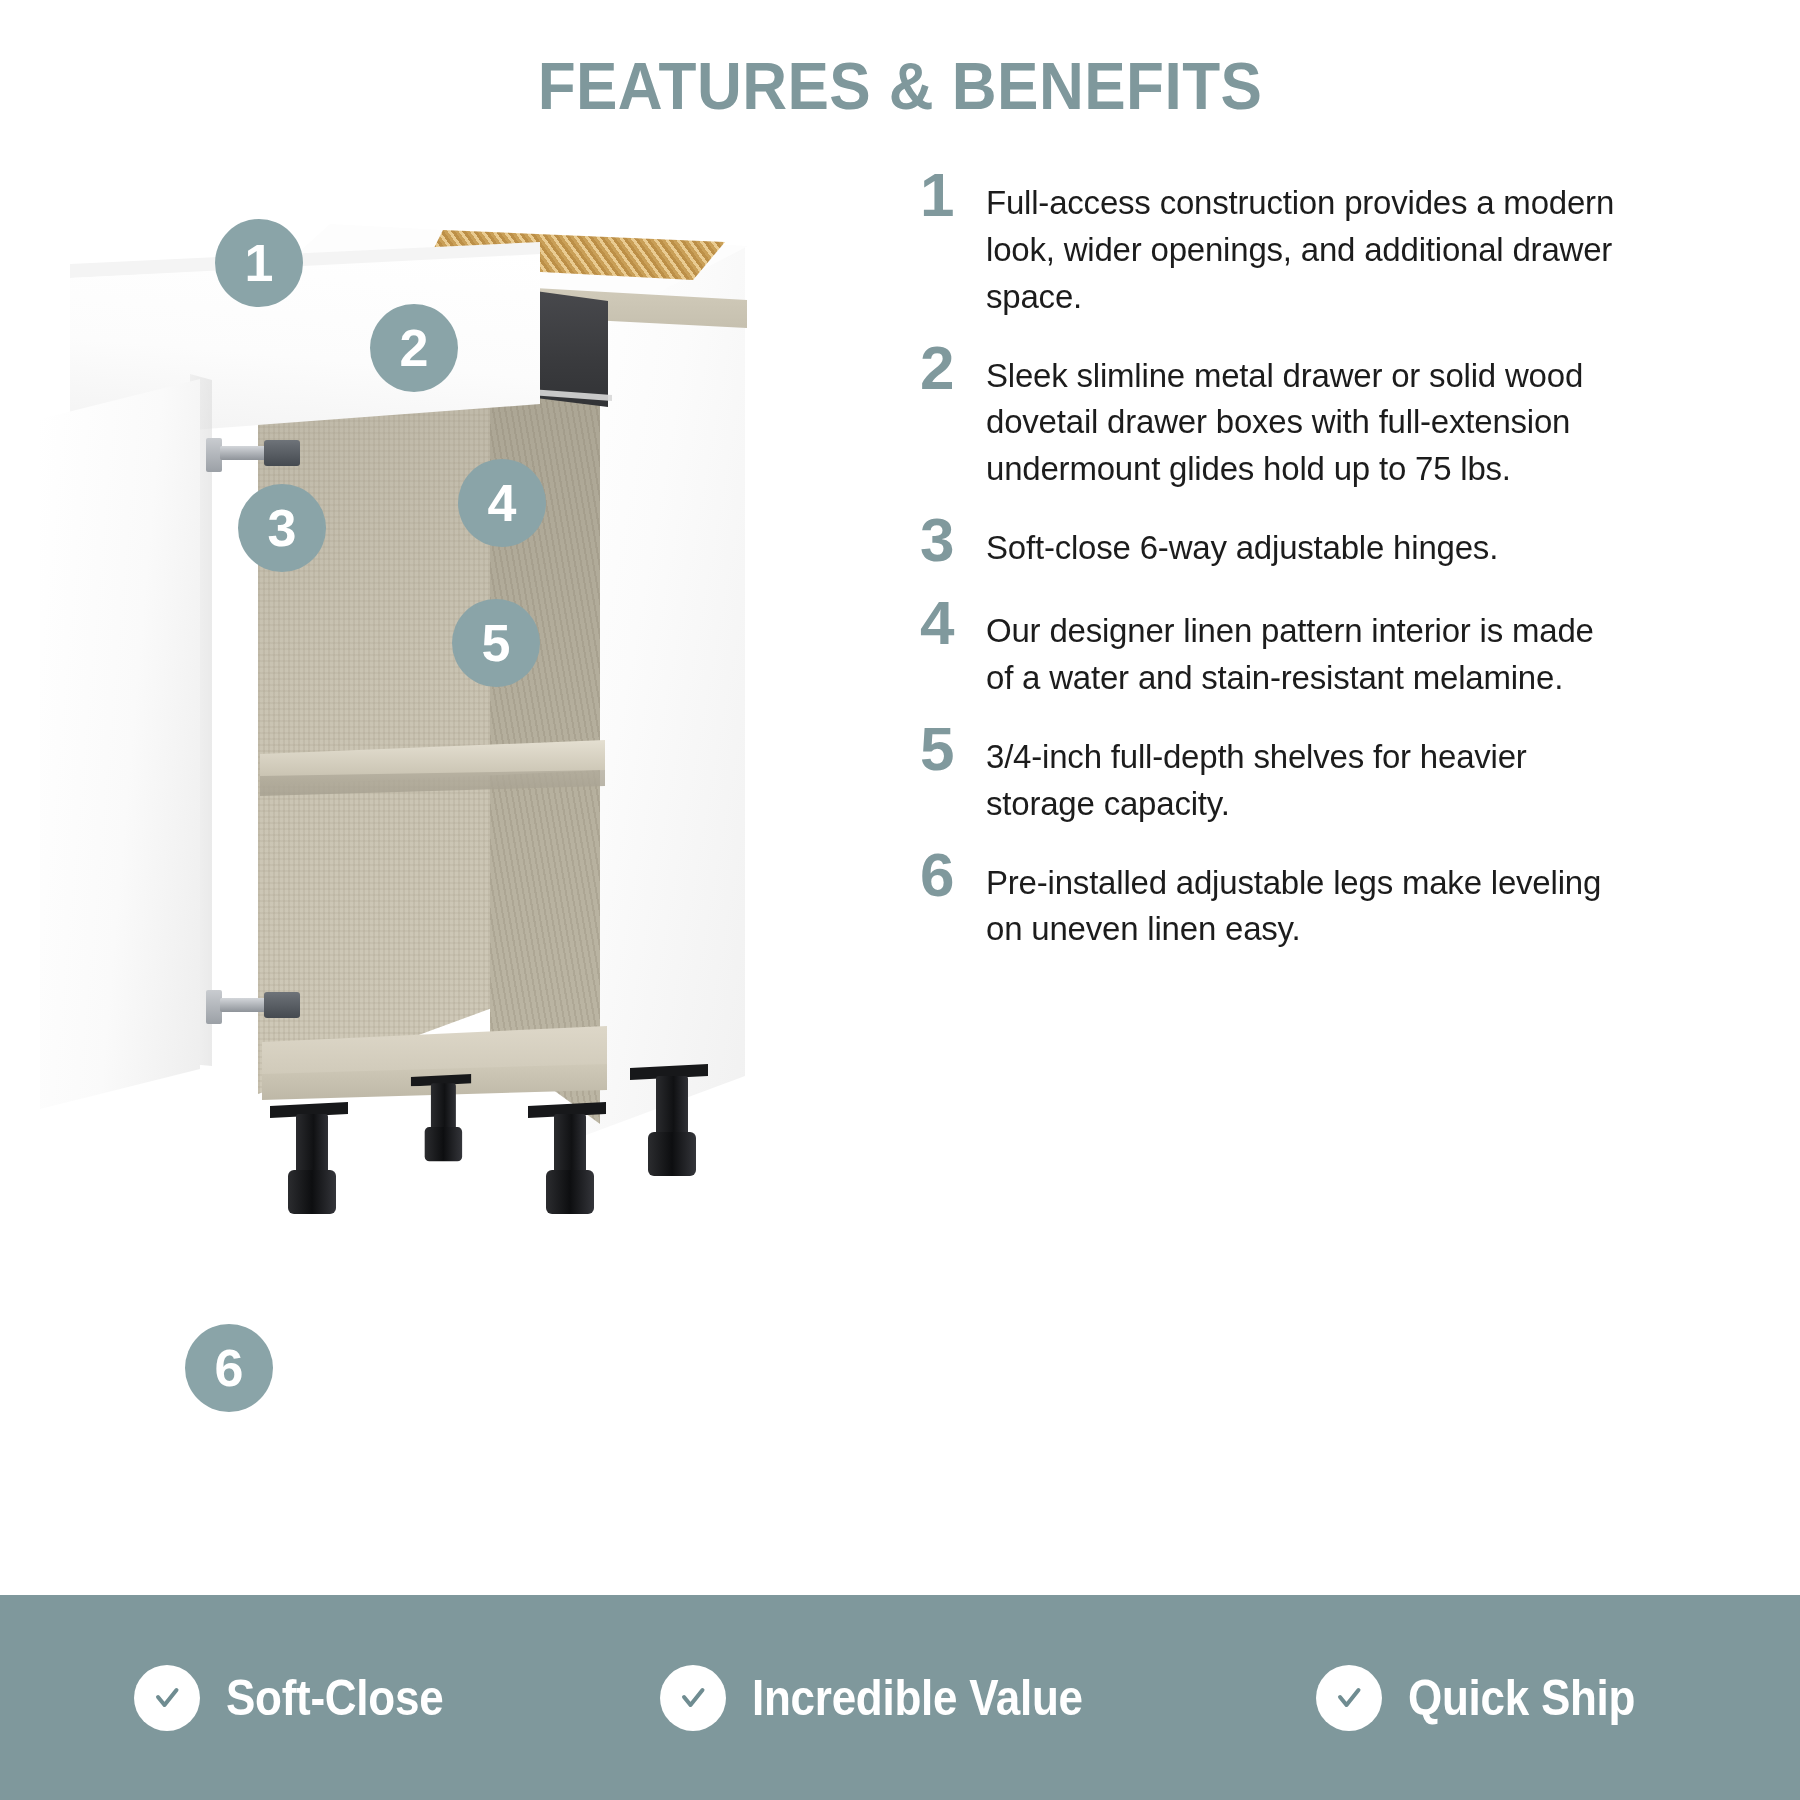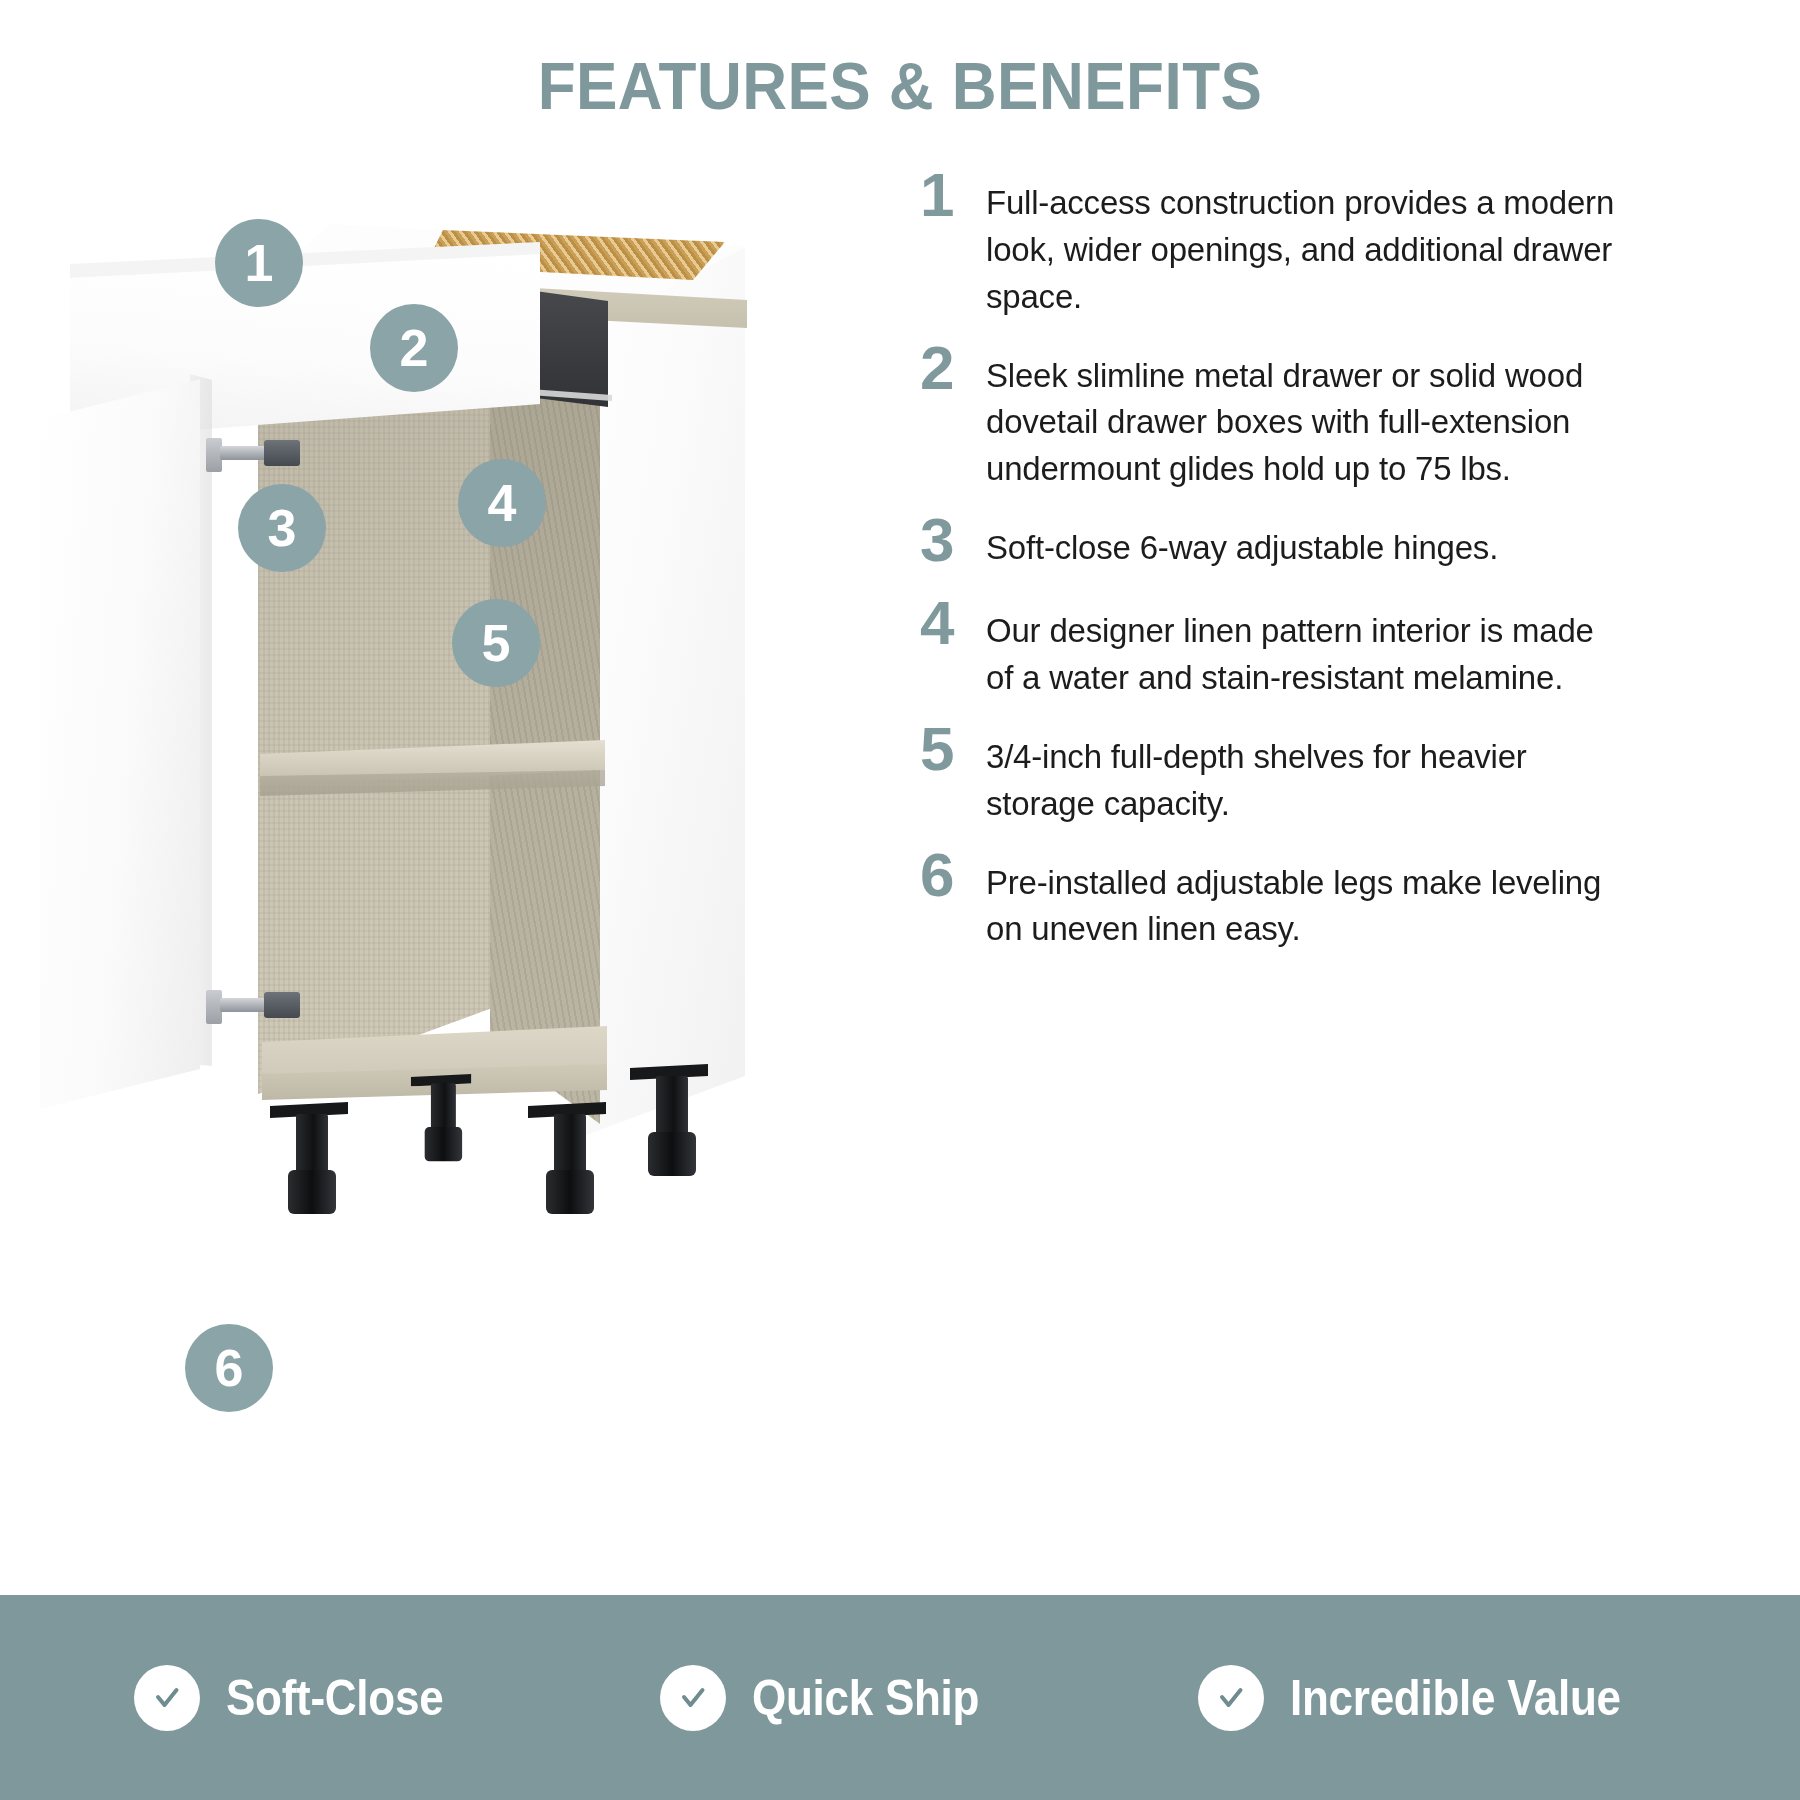--- a/index.html
+++ b/index.html
@@ -464,27 +464,27 @@
       </span>
       <span class="footer-label">Soft-Close</span>
     </div>
 
     <div class="footer-item">
       <span class="check-circle">
         <svg width="40" height="40" viewBox="0 0 40 40" aria-hidden="true">
           <path d="M11 19 L17.5 27 L29.5 12" fill="none" stroke="#6f8c91" stroke-width="4" stroke-linecap="round" stroke-linejoin="round"></path>
         </svg>
       </span>
-      <span class="footer-label">Quick Ship</span>
+      <span class="footer-label">Incredible Value</span>
     </div>
 
     <div class="footer-item">
       <span class="check-circle">
         <svg width="40" height="40" viewBox="0 0 40 40" aria-hidden="true">
           <path d="M11 19 L17.5 27 L29.5 12" fill="none" stroke="#6f8c91" stroke-width="4" stroke-linecap="round" stroke-linejoin="round"></path>
         </svg>
       </span>
-      <span class="footer-label">Incredible Value</span>
+      <span class="footer-label">Quick Ship</span>
     </div>
 
   </div>
 
 </div>
 
 </body></html>

